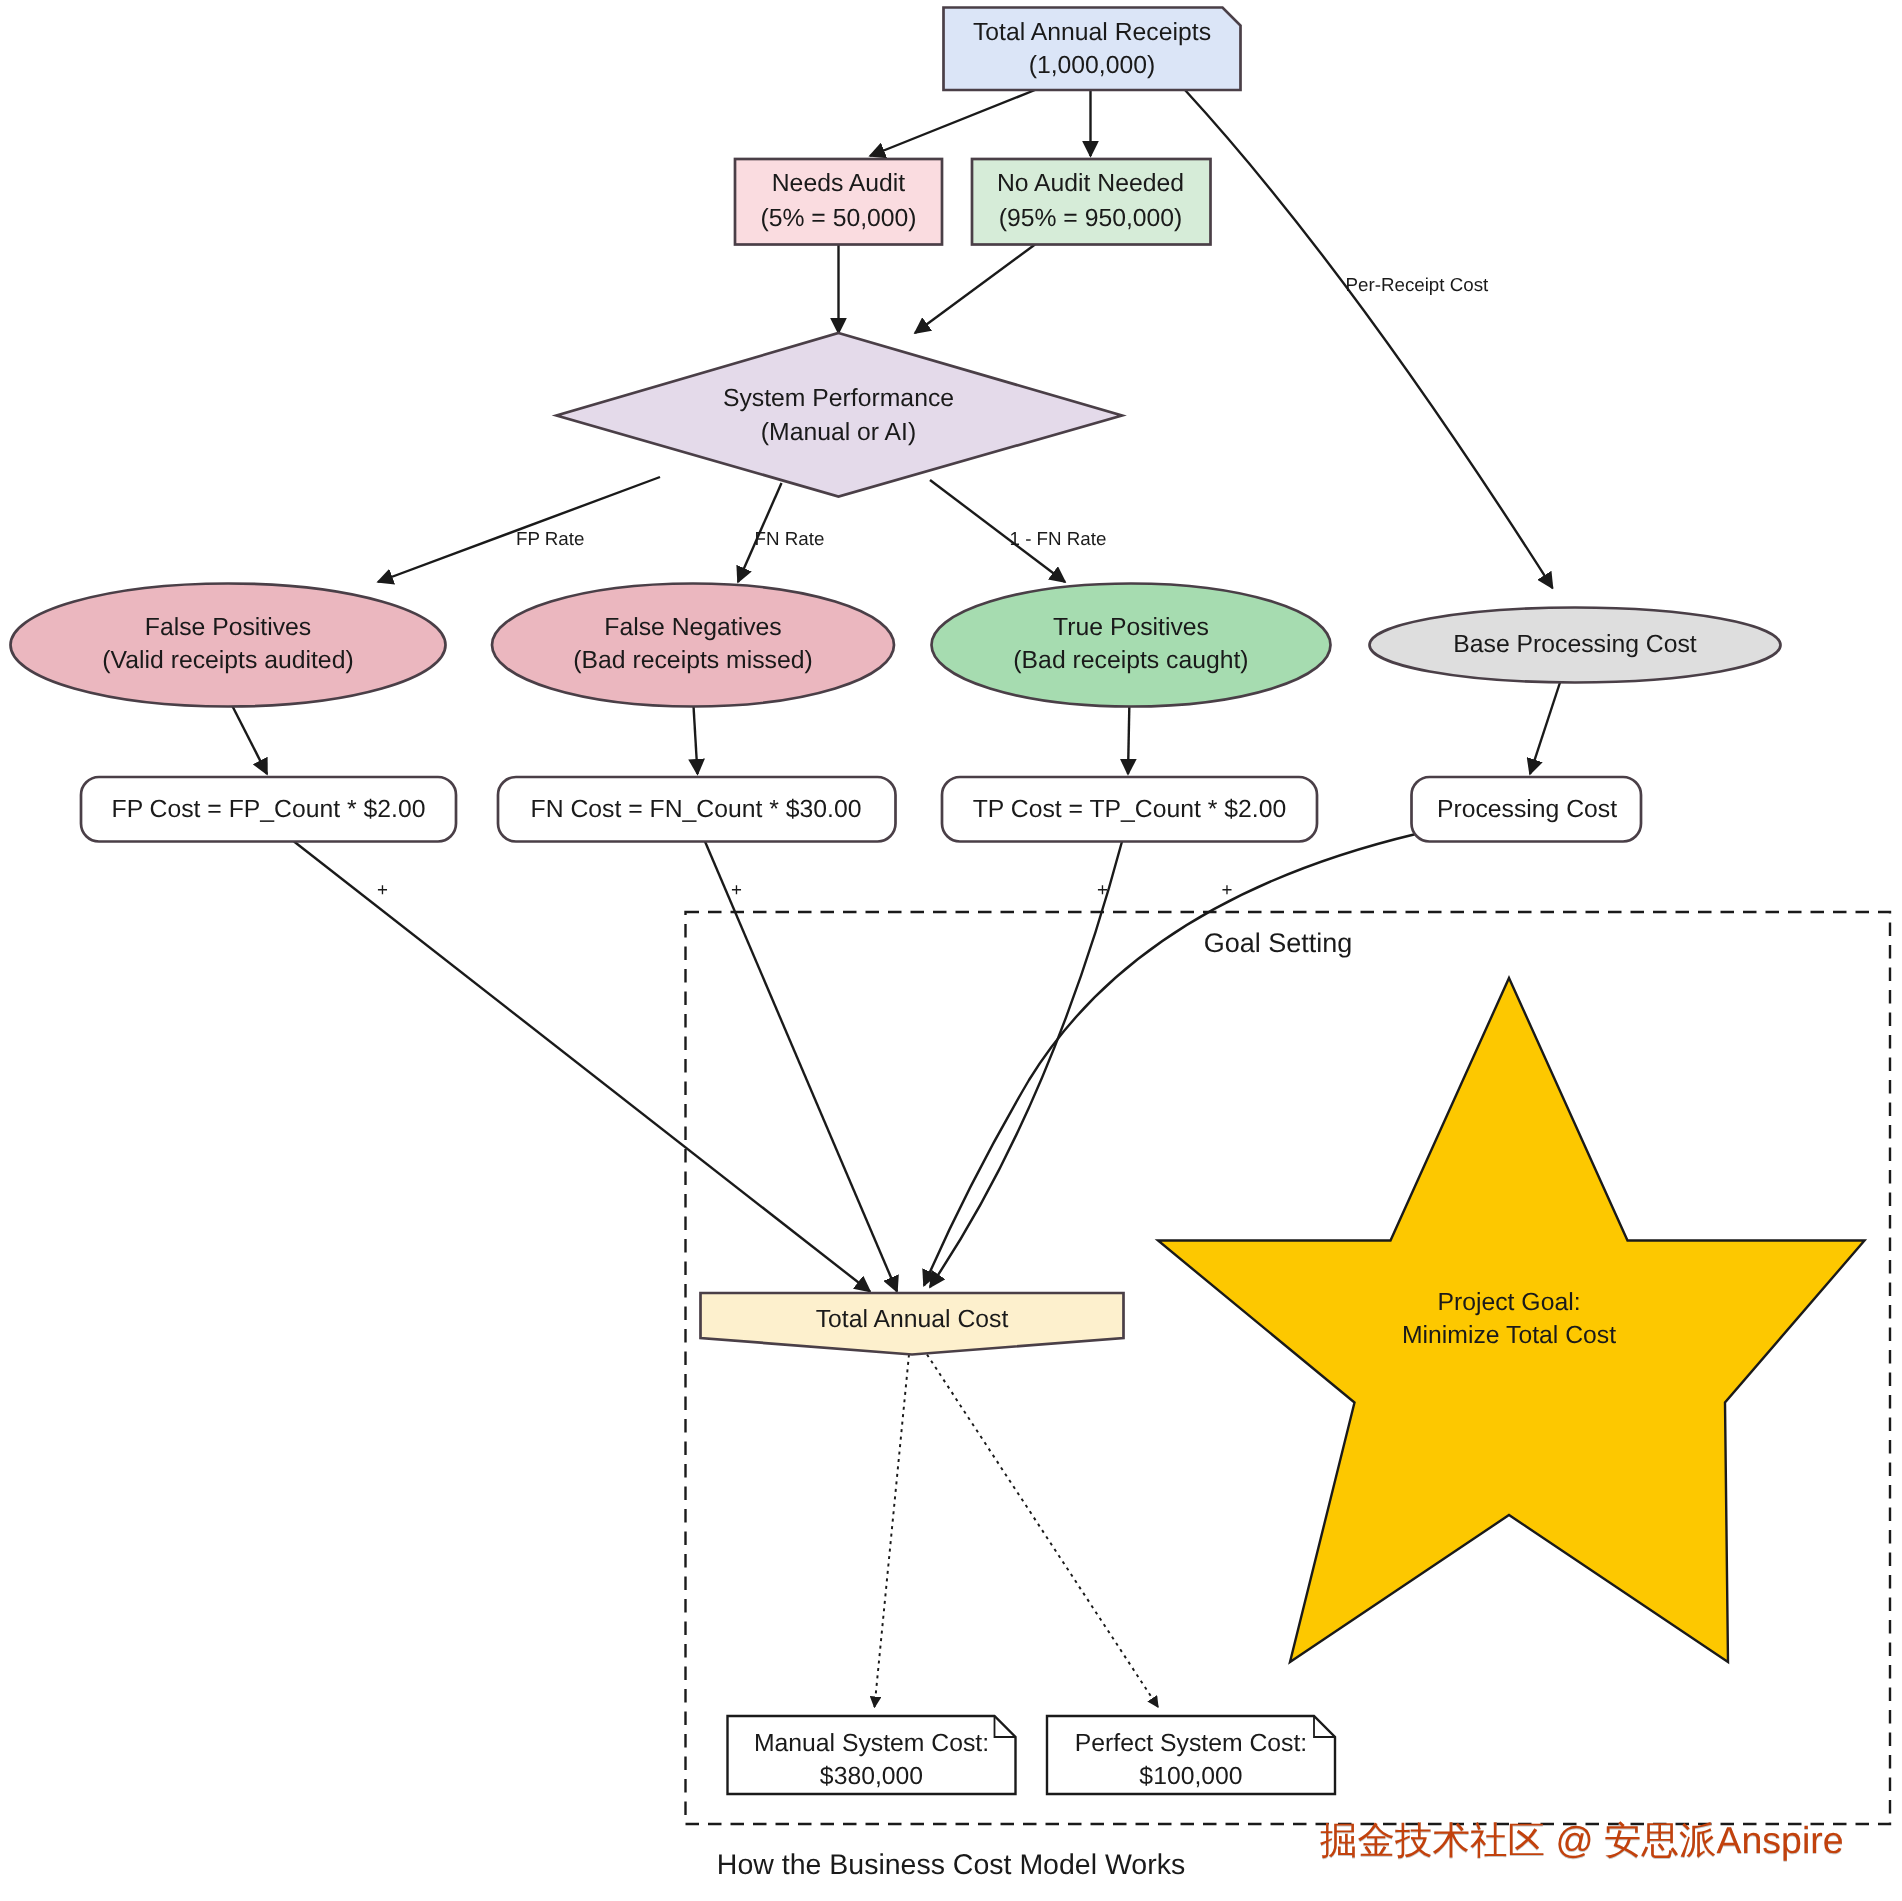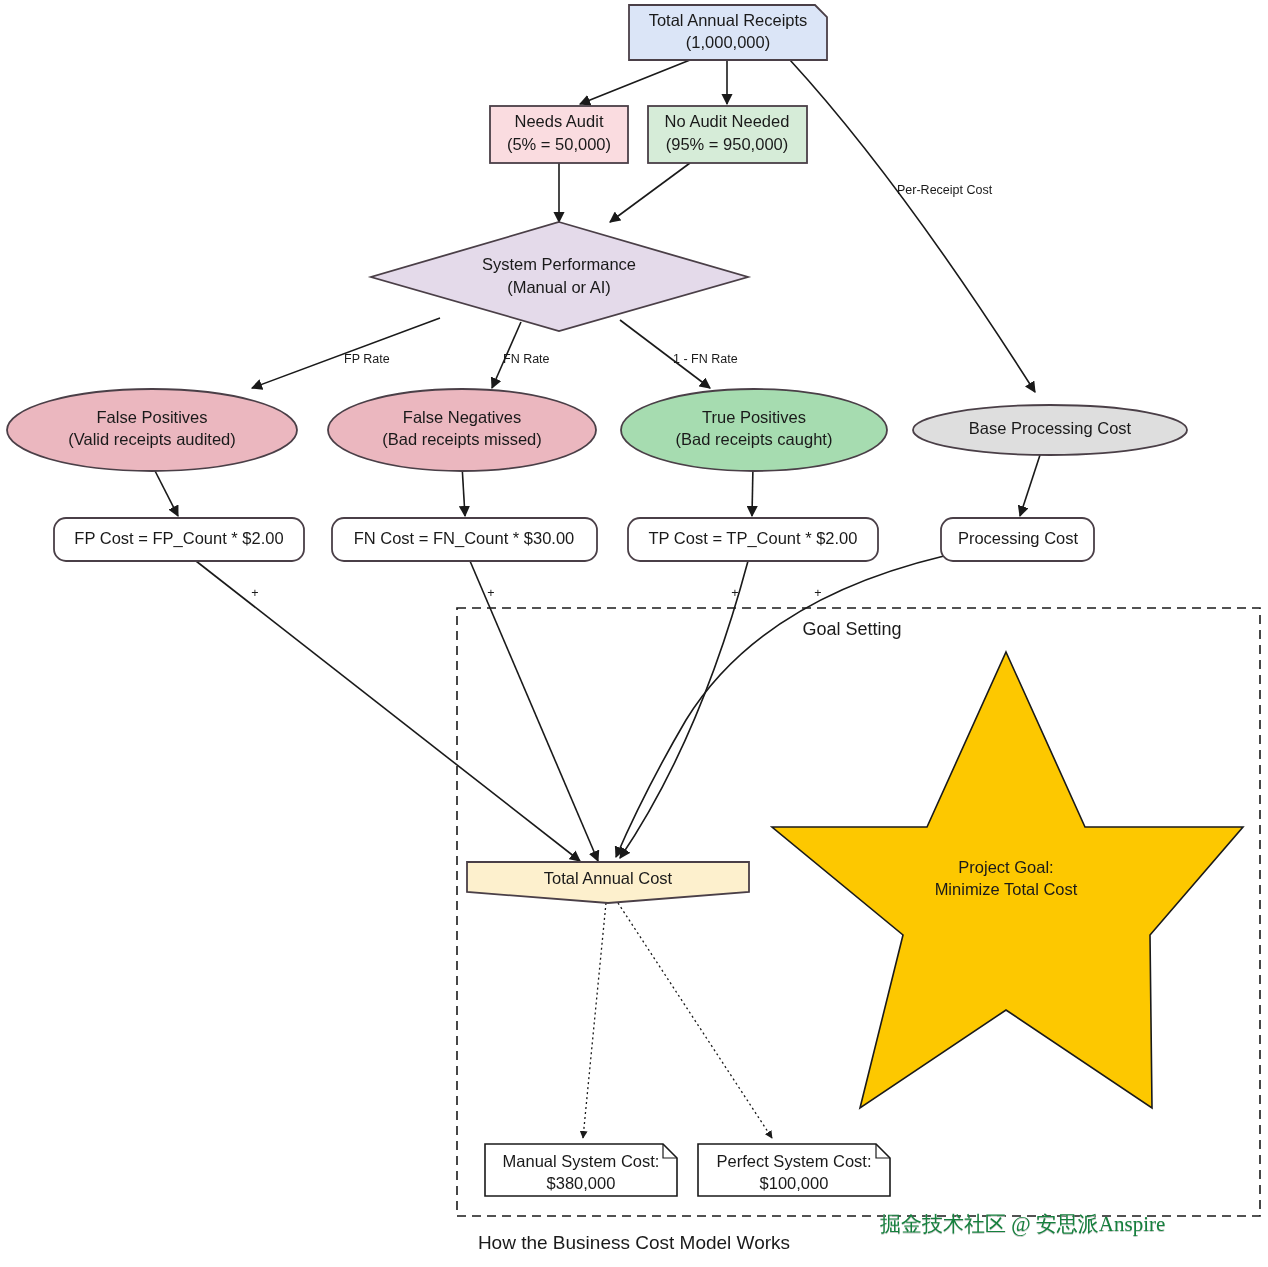--- a/index.html
+++ b/index.html
@@ -75,23 +75,23 @@
     dominant-baseline: middle;
   }
   .cluster-box {
     fill: none;
     stroke: #1a1a1a;
     stroke-width: 1.6;
     stroke-dasharray: 9 6;
   }
   .watermark {
     position: absolute;
-    font-family: Liberation Serif, serif;
-    font-size: 21px;
-    color: #15803d;
+    font-family: Liberation Sans, sans-serif;
+    font-size: 25px;
+    color: #c2410c;
     text-shadow: 0 1px 0 #c9c9c9;
     white-space: nowrap;
     pointer-events: none;
     user-select: none;
   }
 </style>
 </head>
 <body>
 
 <div id="canvas">

